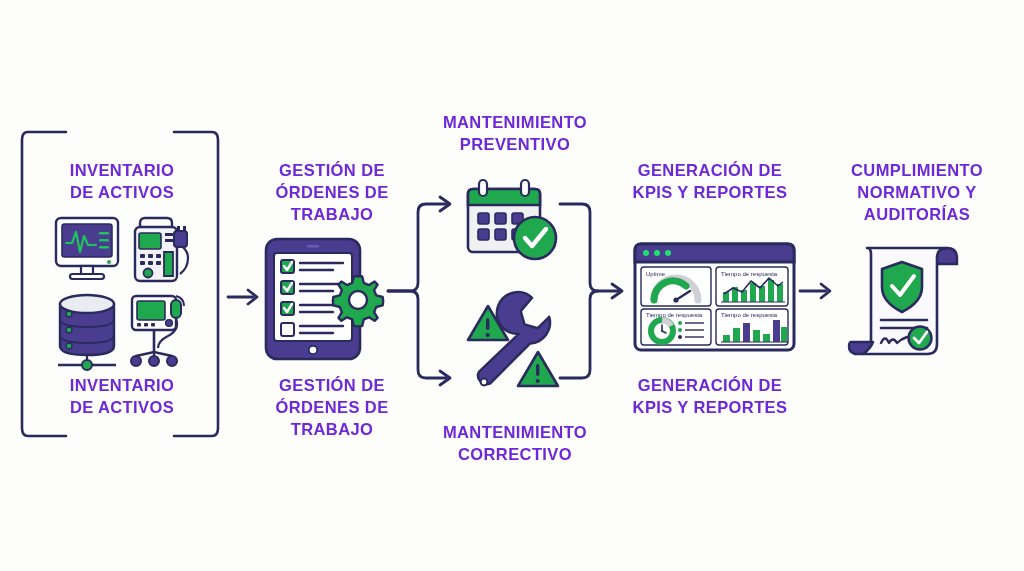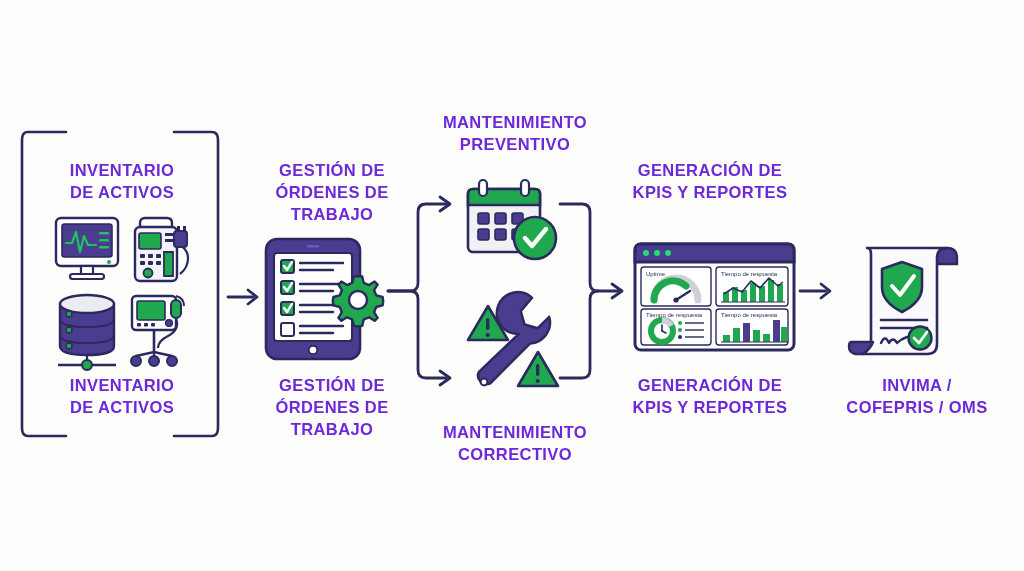--- a/index.html
+++ b/index.html
@@ -295,36 +295,37 @@
   </div>
 
   <div class="stage-caption" style="left:620px;top:375px;width:180px;">GENERACIÓN DE
 KPIs Y REPORTES</div>
 
   <svg class="connector" style="left:798px;top:280px;" width="42" height="22" viewBox="0 0 42 22">
     <line x1="2" y1="11" x2="28" y2="11" stroke="#2b2a5e" stroke-width="2.8" stroke-linecap="round"></line>
     <polyline points="23,4 32,11 23,18" fill="none" stroke="#2b2a5e" stroke-width="2.8" stroke-linecap="round" stroke-linejoin="round"></polyline>
   </svg>
 
+  <div class="stage-title" style="left:822px;top:160px;width:190px;">CUMPLIMIENTO
+NORMATIVO Y
+AUDITORÍAS</div>
 
   <div class="icon-box" style="left:845px;top:240px;width:130px;height:122px;">
     <svg width="130" height="122" viewBox="0 0 130 122">
       <path d="M102 8 Q112 8 112 18 V24 H92 V18 Q92 8 102 8 Z" fill="#4a3d8f" stroke="#2b2a5e" stroke-width="2.4"></path>
       <path d="M22 8 H102 Q92 8 92 18 V104 Q92 114 82 114 H18 Q26 108 26 100 V14 Q26 8 22 8 Z" fill="#fafafc" stroke="#2b2a5e" stroke-width="2.6" stroke-linejoin="round"></path>
       <path d="M6 102 H28 Q26 108 18 114 H10 Q4 112 4 107 Q4 102 6 102 Z" fill="#4a3d8f" stroke="#2b2a5e" stroke-width="2.4" stroke-linejoin="round"></path>
       <g>
         <path d="M57 22 L77 29 V47 Q77 62 57 72 Q37 62 37 47 V29 Z" fill="#20a84e" stroke="#2b2a5e" stroke-width="2.6" stroke-linejoin="round"></path>
         <polyline points="47,46 55,55 69,36" fill="none" stroke="#ffffff" stroke-width="4" stroke-linecap="round" stroke-linejoin="round"></polyline>
       </g>
       <line x1="36" y1="80" x2="82" y2="80" stroke="#2b2a5e" stroke-width="2.6" stroke-linecap="round"></line>
       <line x1="36" y1="88" x2="82" y2="88" stroke="#2b2a5e" stroke-width="2.6" stroke-linecap="round"></line>
       <path d="M36 103 Q40 94 44 103 Q48 96 52 103 Q56 99 62 97" fill="none" stroke="#2b2a5e" stroke-width="2.4" stroke-linecap="round" stroke-linejoin="round"></path>
       <g>
         <circle cx="75" cy="98" r="11.5" fill="#20a84e" stroke="#2b2a5e" stroke-width="2.4"></circle>
         <polyline points="69,98 74,103 82,92" fill="none" stroke="#ffffff" stroke-width="2.8" stroke-linecap="round" stroke-linejoin="round"></polyline>
       </g>
     </svg>
   </div>
 
-  <div class="stage-caption" style="left:822px;top:375px;width:190px;">INVIMA /
-COFEPRIS / OMS</div>
 
 </div>
 
 </body></html>

